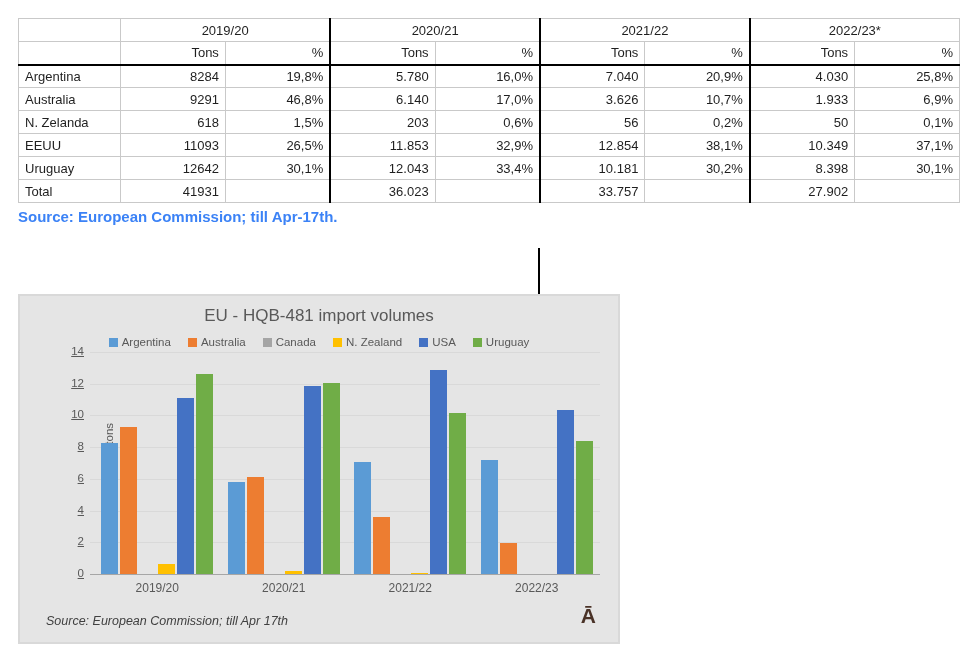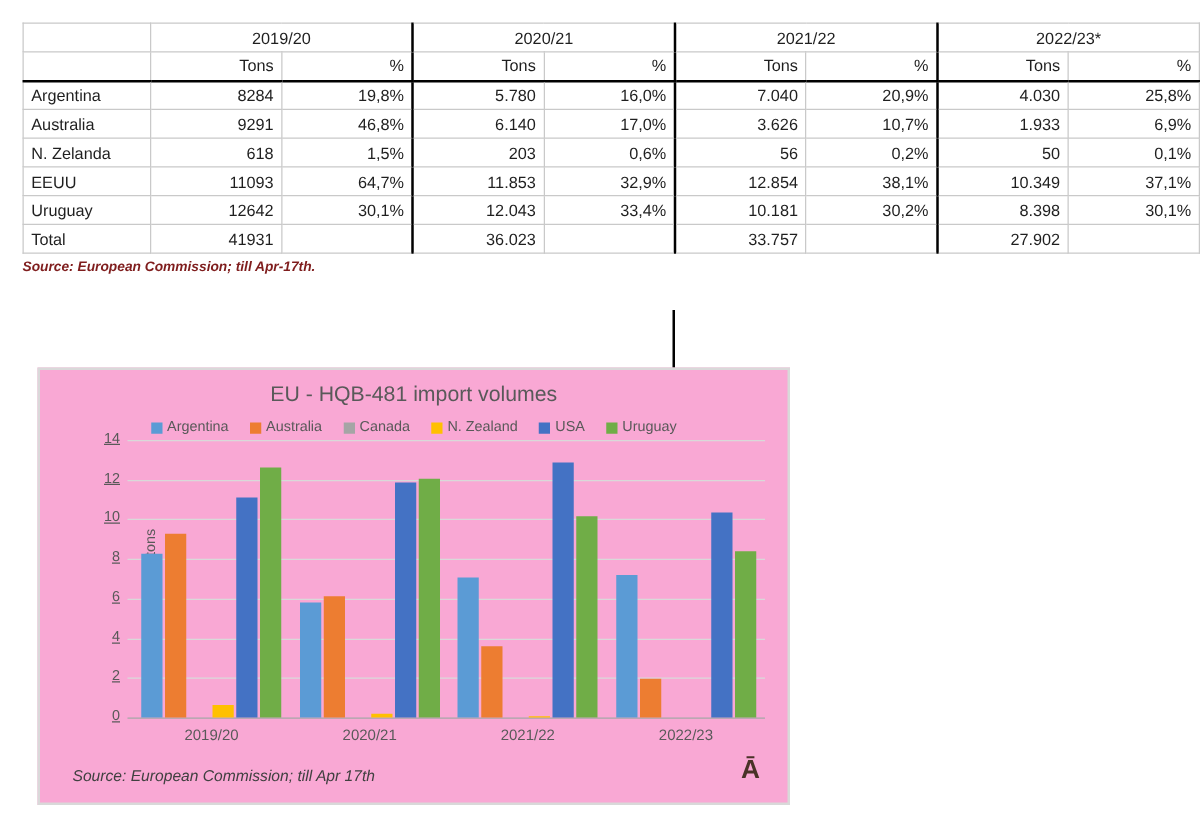--- a/index.html
+++ b/index.html
@@ -15,28 +15,28 @@
   }
   table.quota { border-collapse: collapse; width: 100%; table-layout: fixed; font-size: 13px; }
   table.quota td { height: 23px; padding: 0 6px; border: 1px solid #c9c9c9; background: #fff; white-space: nowrap; overflow: hidden; }
   table.quota .lbl-col { width: 102px; text-align: left; }
   table.quota .tons-col { width: 118px; }
   table.quota .pct-col { width: 92px; }
   table.quota .num { text-align: right; }
   table.quota .ctr { text-align: center; }
   table.quota .sep-right { border-right: 2px solid #000000; }
   table.quota tr.subheader td { border-bottom: 2px solid #000000; }
-  .table-source { margin-top: 5px; font-size: 11px; font-weight: 600; color: #7f1d1d; font-style: italic; }
+  .table-source { margin-top: 5px; font-size: 15px; font-weight: 600; color: #3b82f6; }
 
   .col-sep-extension { position: absolute; width: 2px; background: #000; }
 
   
   .chart-card {
-    position: absolute; left: 30px; top: 294px; width: 602px; height: 350px;
-    background: #f9a8d4; border: 2px solid #d9d9d9;
+    position: absolute; left: 18px; top: 294px; width: 602px; height: 350px;
+    background: #e5e5e5; border: 2px solid #d9d9d9;
   }
   .chart-title { margin-top: 10px; text-align: center; font-size: 17px; color: #595959; }
   .chart-legend {
     position: absolute; left: 0; right: 0; top: 40px;
     display: flex; justify-content: center; gap: 17px;
     font-size: 11.5px; color: #595959; align-items: center;
   }
   .legend-item { display: flex; align-items: center; gap: 4px; }
   .legend-swatch { width: 9px; height: 9px; display: inline-block; }
   .plot-area { position: absolute; }
@@ -106,21 +106,21 @@
           <td class="tons-col num">203</td>
           <td class="pct-col num sep-right">0,6%</td>
           <td class="tons-col num">56</td>
           <td class="pct-col num sep-right">0,2%</td>
           <td class="tons-col num">50</td>
           <td class="pct-col num">0,1%</td>
         </tr>
         <tr>
           <td class="lbl-col">EEUU</td>
           <td class="tons-col num">11093</td>
-          <td class="pct-col num sep-right">64,7%</td>
+          <td class="pct-col num sep-right">26,5%</td>
           <td class="tons-col num">11.853</td>
           <td class="pct-col num sep-right">32,9%</td>
           <td class="tons-col num">12.854</td>
           <td class="pct-col num sep-right">38,1%</td>
           <td class="tons-col num">10.349</td>
           <td class="pct-col num">37,1%</td>
         </tr>
         <tr>
           <td class="lbl-col">Uruguay</td>
           <td class="tons-col num">12642</td>

